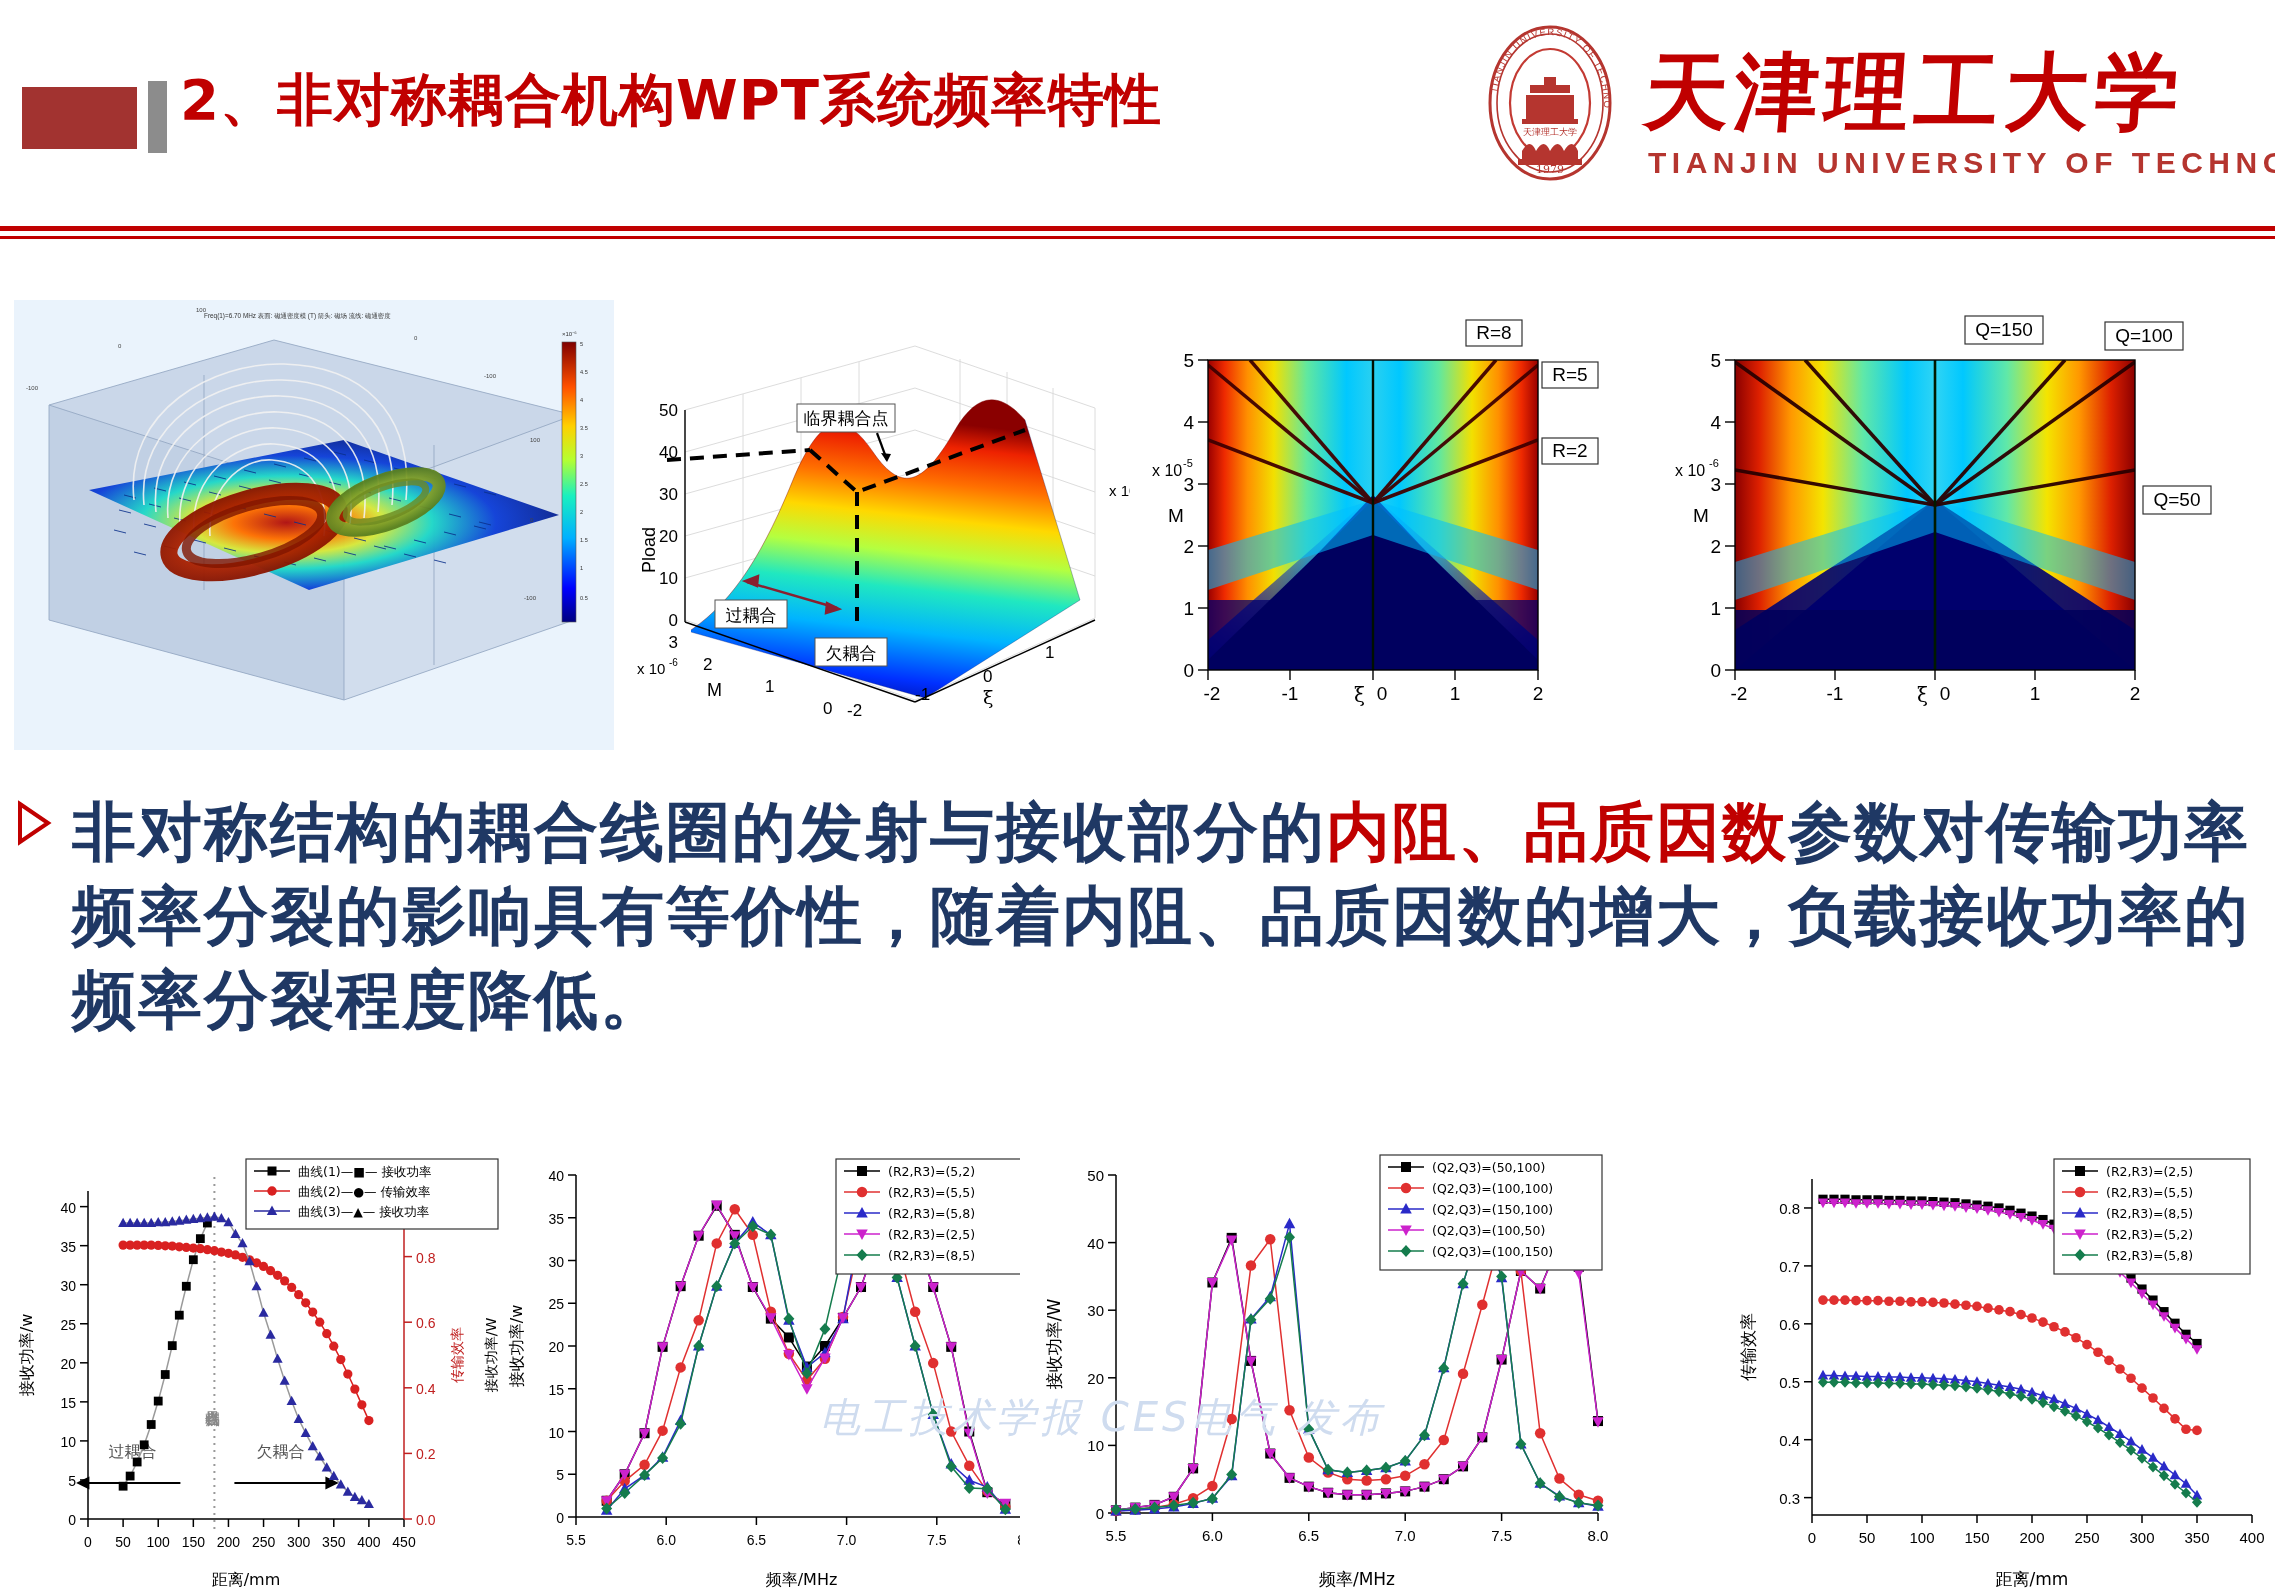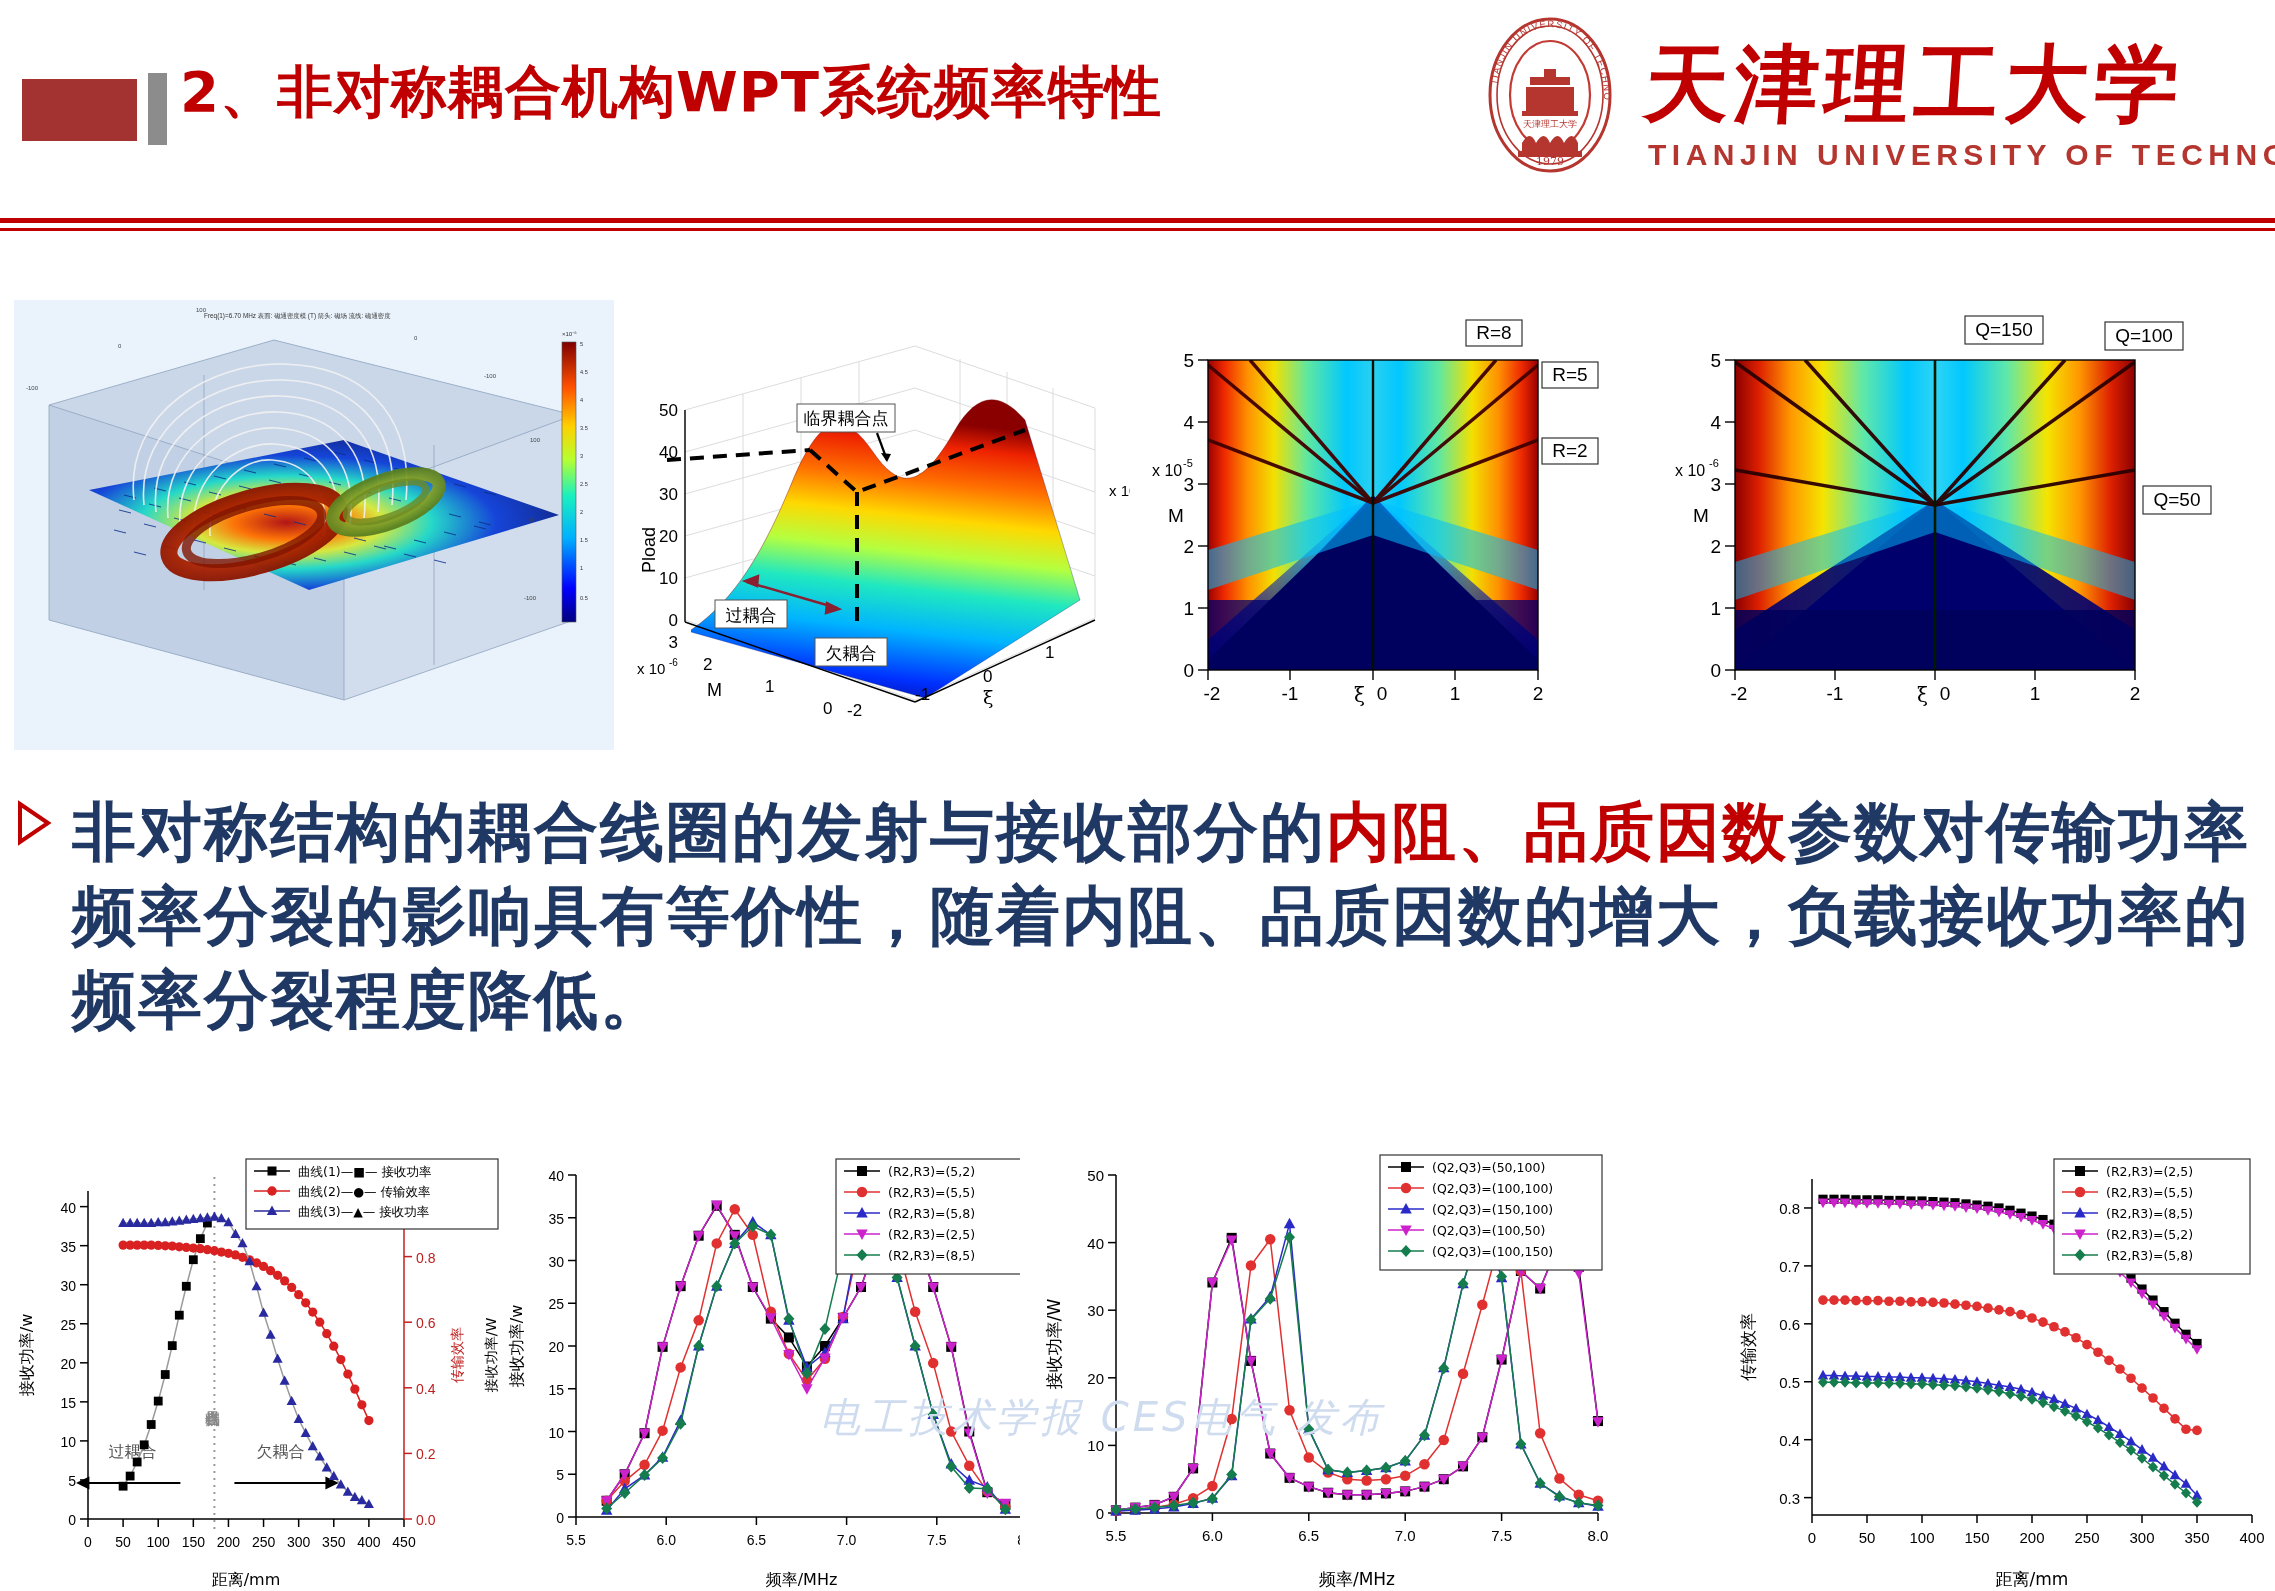--- a/index.html
+++ b/index.html
@@ -1,19 +1,19 @@
 <!DOCTYPE html>
 <html><head>
 <meta charset="utf-8">
 <style>
   html,body{margin:0;padding:0;background:#fff;}
   body{width:2275px;height:1591px;font-family:"Liberation Sans","DejaVu Sans",sans-serif;overflow:hidden;position:relative;}
 
   
-  .header{position:absolute;left:0;top:0;width:2275px;height:230px;}
+  .header{position:absolute;left:0;top:8px;width:2275px;height:230px;}
   .hdr-sq{position:absolute;left:22px;top:79px;width:115px;height:62px;background:#a23330;}
   .hdr-bar{position:absolute;left:148px;top:73px;width:19px;height:72px;background:#8c8c8c;}
   .hdr-title{position:absolute;left:180px;top:55px;font-size:56px;font-weight:bold;color:#c00000;
              letter-spacing:1px;white-space:nowrap;font-family:"DejaVu Sans",sans-serif;}
   .rule1{position:absolute;left:0;top:218px;width:2275px;height:5px;background:#c00000;}
   .rule2{position:absolute;left:0;top:228px;width:2275px;height:3px;background:#c00000;}
 
   
   .logo-wrap{position:absolute;left:1470px;top:10px;width:800px;height:210px;}
   .logo-seal{position:absolute;left:0px;top:5px;width:160px;height:160px;}

